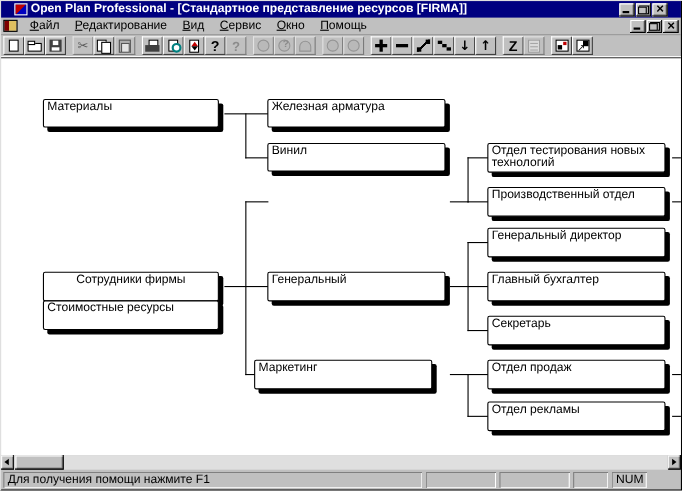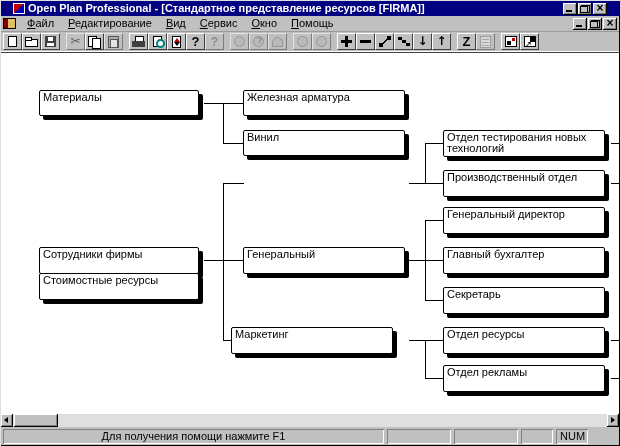--- a/index.html
+++ b/index.html
@@ -92,21 +92,21 @@
   .hscroll{height:13px;background:#dfdfdf;display:flex;flex:0 0 auto;position:relative;}
   .sbtn{width:12px;height:13px;background:#c0c0c0;position:relative;flex:0 0 auto;
     box-shadow:inset -1px -1px 0 #000, inset 1px 1px 0 #fff, inset -2px -2px 0 #808080;}
   .sbtn.left::before{content:"";position:absolute;left:3px;top:3px;border-top:3px solid transparent;border-bottom:3px solid transparent;border-right:4px solid #000;}
   .sbtn.right{margin-left:auto;}
   .sbtn.right::before{content:"";position:absolute;left:4px;top:3px;border-top:3px solid transparent;border-bottom:3px solid transparent;border-left:4px solid #000;}
   .sthumb{width:44px;height:13px;background:#c0c0c0;margin-left:1px;flex:0 0 auto;
     box-shadow:inset -1px -1px 0 #000, inset 1px 1px 0 #fff, inset -2px -2px 0 #808080;}
   
   .statusbar{height:18px;display:flex;align-items:stretch;gap:3px;padding:2px 2px 1px 2px;flex:0 0 auto;}
-  .spanel{box-shadow:inset 1px 1px 0 #808080, inset -1px -1px 0 #fff;padding:1px 4px;line-height:13px;white-space:nowrap;overflow:hidden;text-align:center;}
+  .spanel{box-shadow:inset 1px 1px 0 #808080, inset -1px -1px 0 #fff;padding:1px 4px;line-height:13px;white-space:nowrap;overflow:hidden;}
   .sp-msg{flex:1 1 auto;}
   .sp-a{width:64px;flex:0 0 auto;}
   .sp-b{width:64px;flex:0 0 auto;}
   .sp-c{width:32px;flex:0 0 auto;}
   .sp-num{width:32px;flex:0 0 auto;text-align:center;}
   .sp-spacer{width:26px;flex:0 0 auto;}
 </style>
 </head>
 <body>
 
@@ -258,30 +258,30 @@
       <div class="connector" style="left: 424px; top: 287px; width: 1px; height: 39px;"></div>
       <div class="connector" style="left: 424px; top: 287px; width: 19px; height: 1px;"></div>
       <div class="connector" style="left: 424px; top: 325px; width: 19px; height: 1px;"></div>
       <div class="connector" style="left: 610px; top: 90px; width: 10px; height: 1px;"></div>
       <div class="connector" style="left: 610px; top: 130px; width: 10px; height: 1px;"></div>
       <div class="connector" style="left: 610px; top: 287px; width: 10px; height: 1px;"></div>
       <div class="connector" style="left: 610px; top: 325px; width: 10px; height: 1px;"></div>
       <div class="orgbox" style="left: 38px; top: 37px; width: 160px; height: 26px;">Материалы</div>
       <div class="orgbox" style="left: 242px; top: 37px; width: 162px; height: 26px;">Железная арматура</div>
       <div class="orgbox" style="left: 242px; top: 77px; width: 162px; height: 26px;">Винил</div>
-      <div class="orgbox" style="left: 38px; top: 194px; width: 160px; height: 27px;">Сотрудники фирмы</div>
+      <div class="orgbox" style="left: 38px; top: 194px; width: 160px; height: 27px; text-align: center;">Сотрудники фирмы</div>
       <div class="orgbox" style="left: 38px; top: 220px; width: 160px; height: 27px;">Стоимостные ресурсы</div>
       <div class="orgbox" style="left: 242px; top: 194px; width: 162px; height: 27px;">Генеральный</div>
       <div class="orgbox" style="left: 230px; top: 274px; width: 162px; height: 27px;">Маркетинг</div>
       <div class="orgbox" style="left: 442px; top: 77px; width: 162px; height: 27px;">Отдел тестирования новых технологий</div>
       <div class="orgbox" style="left: 442px; top: 117px; width: 162px; height: 27px;">Производственный отдел</div>
       <div class="orgbox" style="left: 442px; top: 154px; width: 162px; height: 27px;">Генеральный директор</div>
       <div class="orgbox" style="left: 442px; top: 194px; width: 162px; height: 27px;">Главный бухгалтер</div>
       <div class="orgbox" style="left: 442px; top: 234px; width: 162px; height: 27px;">Секретарь</div>
-      <div class="orgbox" style="left: 442px; top: 274px; width: 162px; height: 27px;">Отдел ресурсы</div>
+      <div class="orgbox" style="left: 442px; top: 274px; width: 162px; height: 27px;">Отдел продаж</div>
       <div class="orgbox" style="left: 442px; top: 312px; width: 162px; height: 27px;">Отдел рекламы</div>
     </div>
 
   <div class="hscroll">
     <span class="sbtn left"></span>
     <span class="sthumb"></span>
     <span class="sbtn right"></span>
   </div>
 
   <div class="statusbar">

